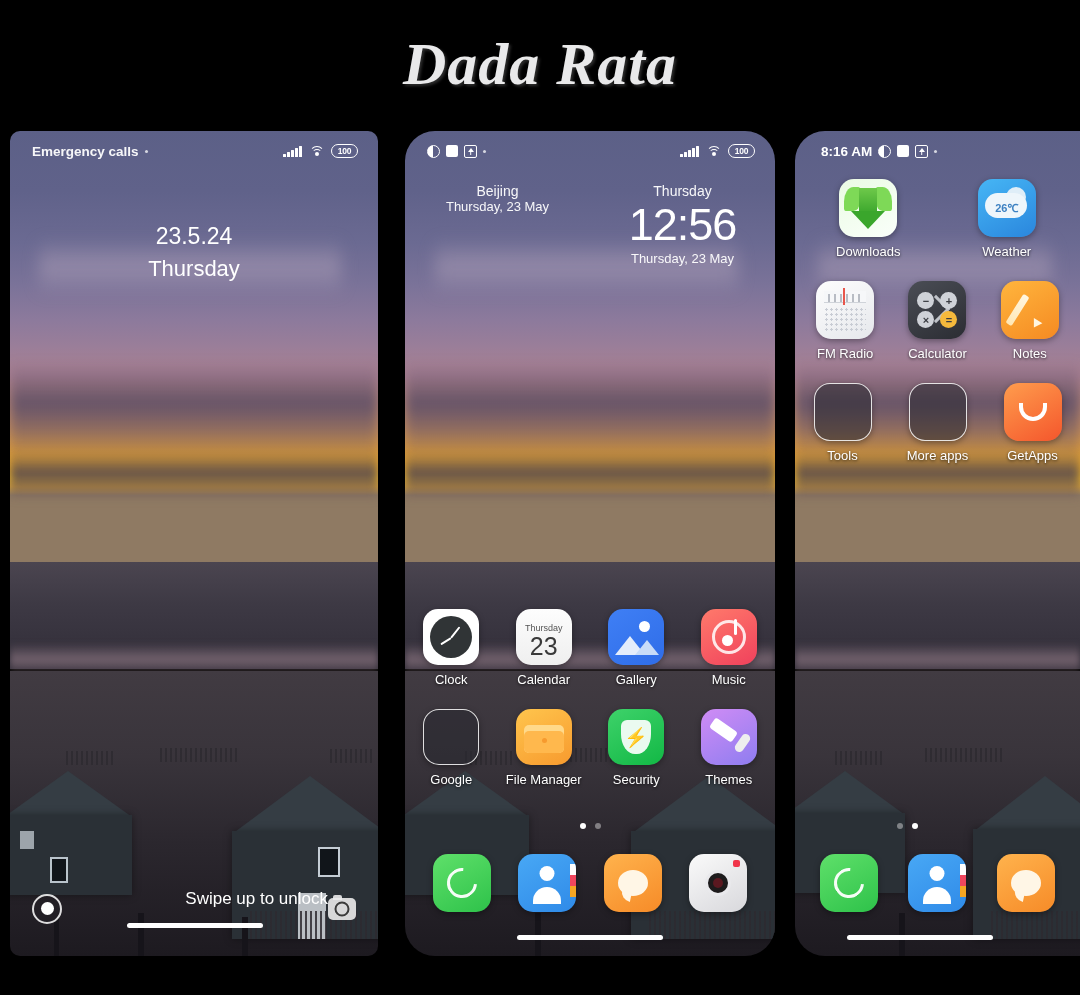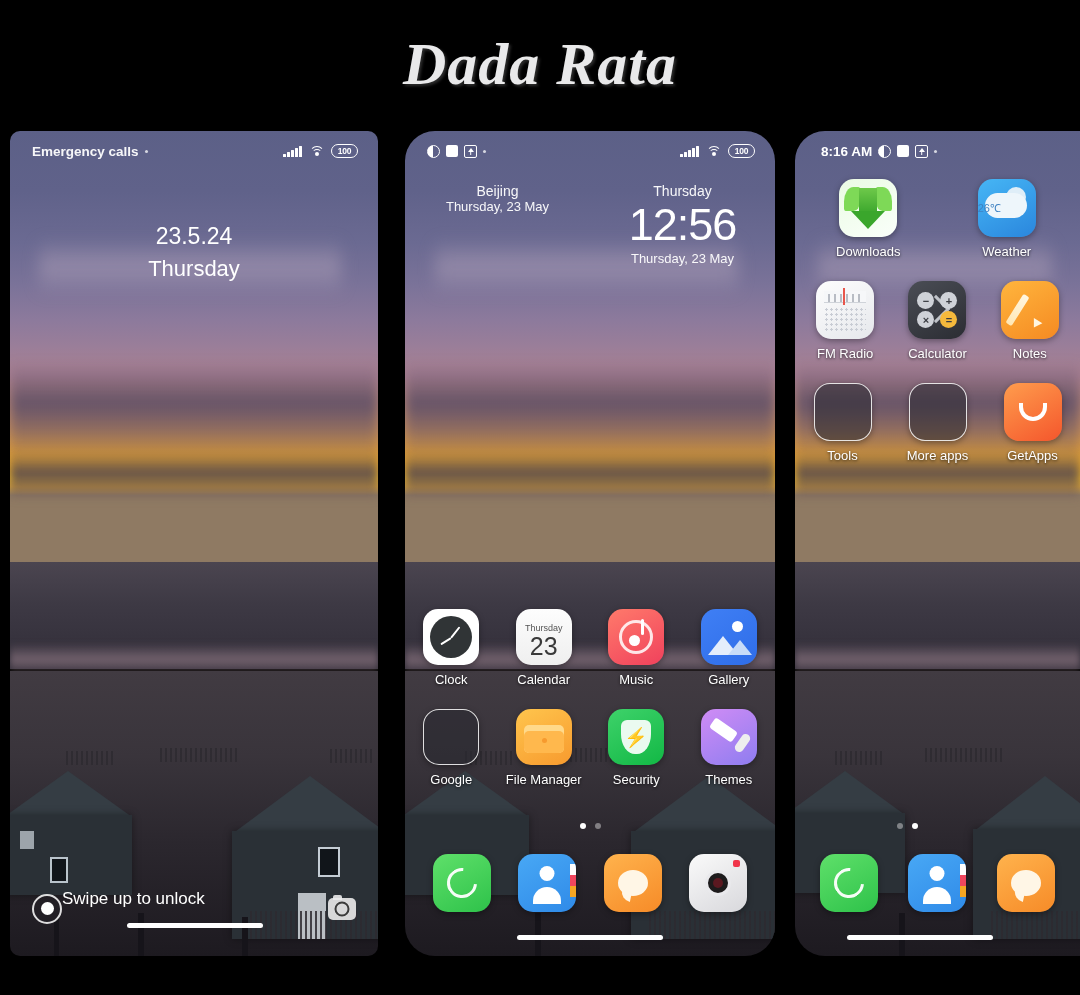--- a/index.html
+++ b/index.html
@@ -154,21 +154,21 @@
     letter-spacing: -1px; text-shadow: 0 2px 10px rgba(0,0,0,.25);
   }
   .lock-date { font-size: 23px; font-weight: 400; margin-top: 12px; }
   .lock-day  { font-size: 22px; font-weight: 400; margin-top: 6px; }
 
   .lock-bottom {
     position: absolute; left: 0; right: 0; bottom: 28px; z-index: 6;
     display: flex; align-items: center; justify-content: space-between;
     padding: 0 22px;
   }
-  .swipe-wrap { flex: 1; text-align: left; }
+  .swipe-wrap { flex: 1; text-align: right; }
   .swipe-txt { color: #fff; font-size: 17px; }
   .home-indicator {
     width: 136px; height: 5px; background: #fff; border-radius: 3px;
     margin: 14px auto 0;
   }
   .torch-btn {
     width: 30px; height: 30px; border-radius: 50%;
     border: 2.5px solid rgba(255,255,255,.85);
     display: flex; align-items: center; justify-content: center;
   }
@@ -298,21 +298,21 @@
   .ic-dl .wl { left: 5px; } .ic-dl .wr { right: 5px; transform: scaleX(-1); }
 
   .ic-scanner { background: linear-gradient(150deg,#3d7fe0,#1b4fa8); }
   .ic-scanner .doc { position: absolute; left: 10px; top: 10px; width: 19px; height: 36px; background: linear-gradient(#f5f7fb,#c9d6ea); border-radius: 3px; }
   .ic-scanner .line { position: absolute; left: 30px; top: 9px; width: 2px; height: 38px; background: #0c2b63; }
   .ic-scanner .sp { position: absolute; border-radius: 1px; background: #7fc9ff; }
 
   .ic-weather { background: linear-gradient(150deg,#46b6f5,#2a86dd); }
   .ic-weather .cl { position: absolute; left: 7px; top: 14px; width: 42px; height: 25px; background: #eef6fb; border-radius: 13px; }
   .ic-weather .cl2 { position: absolute; left: 28px; top: 8px; width: 20px; height: 20px; border-radius: 50%; background: #dfeef8; }
-  .ic-weather .temp { position: absolute; left: 0; right: 0; top: 21px; text-align: left; font-size: 11px; color: #3e82c2; font-weight: 400; }
+  .ic-weather .temp { position: absolute; left: 0; right: 0; top: 21px; text-align: center; font-size: 11px; color: #3e82c2; font-weight: 700; }
 
   .ic-fmradio { background: linear-gradient(150deg,#fdfdfd,#e6e8ec); }
   .ic-fmradio .dial { position: absolute; left: 8px; top: 10px; right: 8px; height: 12px; background: #f6f7f9; border-bottom: 1px solid #cfd3d9; }
   .ic-fmradio .dial i { position: absolute; top: 3px; width: 1.5px; height: 8px; background: #b8bcc4; }
   .ic-fmradio .needle { position: absolute; left: 27px; top: 7px; width: 2px; height: 17px; background: #e8564c; }
   .ic-fmradio .speaker { position: absolute; left: 8px; right: 8px; top: 26px; bottom: 8px;
     background: radial-gradient(circle, #c8ccd4 1px, transparent 1.2px) 0 0/5px 5px; }
 
   .ic-calc { background: linear-gradient(150deg,#4a4d55,#2b2d33); }
   .ic-calc b { position: absolute; width: 17px; height: 17px; border-radius: 50%;
@@ -487,35 +487,35 @@
           <div class="label">Clock</div>
         </div>
         <div class="cell">
           <div class="app ic-cal">
             <div class="wd">Thursday</div>
             <div class="dd">23</div>
           </div>
           <div class="label">Calendar</div>
         </div>
         <div class="cell">
+          <div class="app ic-gallery">
+              <span class="sun"></span>
+              <span class="mt1"></span>
+              <span class="mt2"></span>
+            </div>
+          <div class="label">Gallery</div>
+        </div>
+        <div class="cell">
           <div class="app ic-music">
               <div class="ring">
                 <span class="note"></span>
                 <span class="dotn"></span>
               </div>
             </div>
           <div class="label">Music</div>
-        </div>
-        <div class="cell">
-          <div class="app ic-gallery">
-              <span class="sun"></span>
-              <span class="mt1"></span>
-              <span class="mt2"></span>
-            </div>
-          <div class="label">Gallery</div>
         </div>
       </div>
 
       <div class="row" style="margin-top:22px;">
         <div class="cell">
           <div class="app ic-folder">
             <b style="background:#fff"></b>
               <b style="background:#fff"></b>
               <b style="background:#d6a68a"></b>
             <b style="background:#f05c5c"></b>

